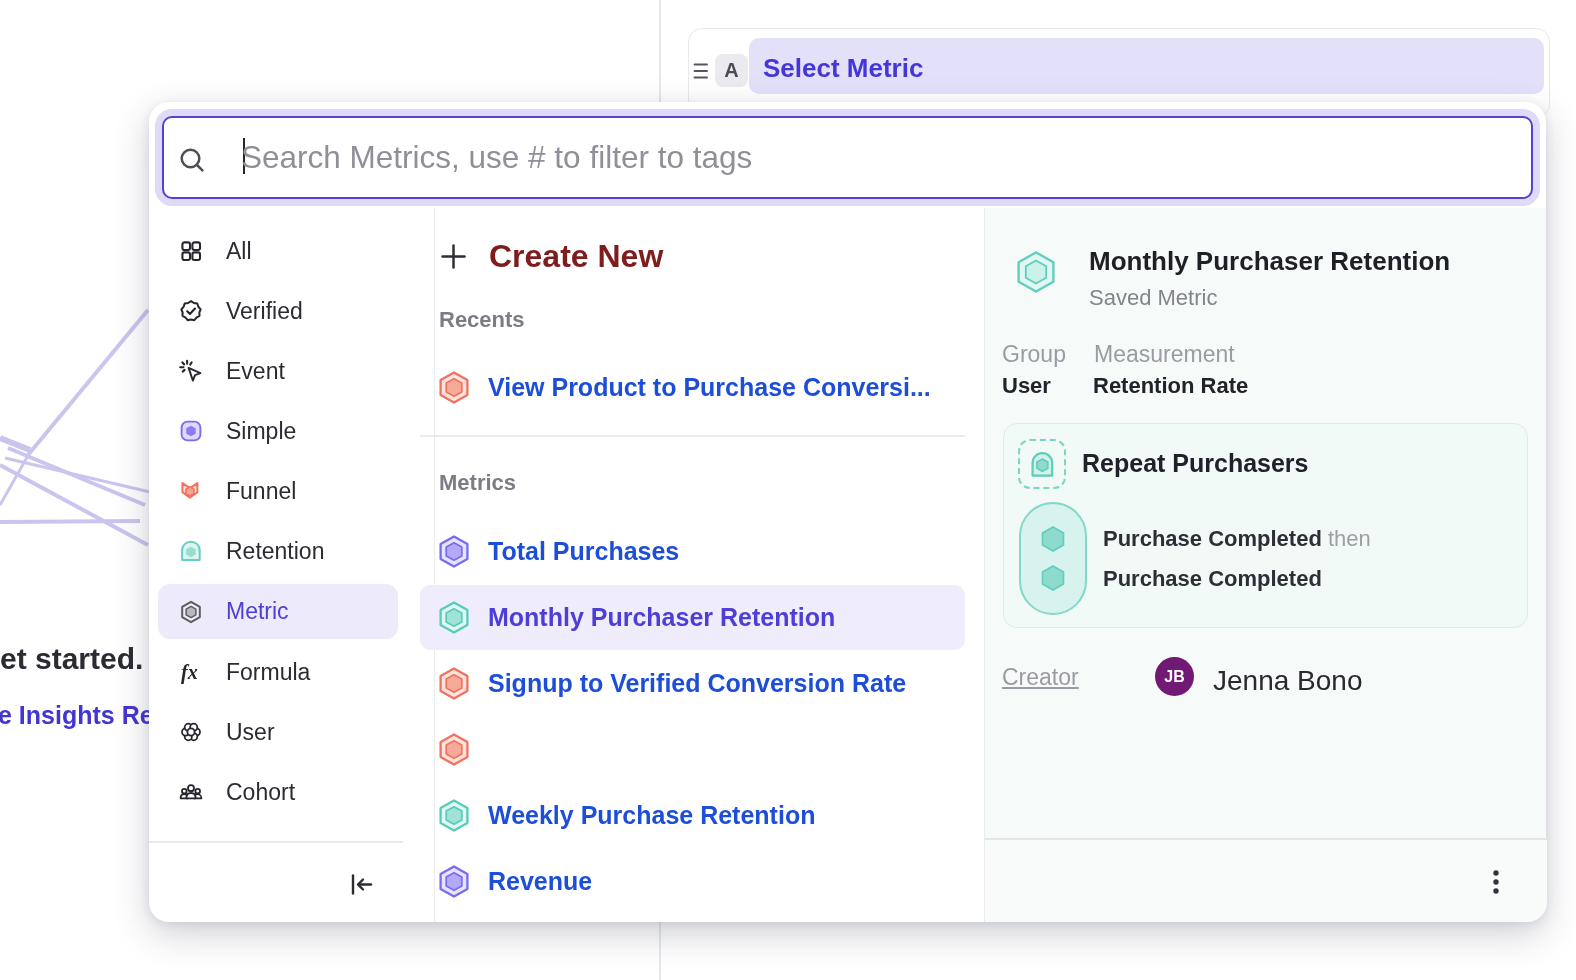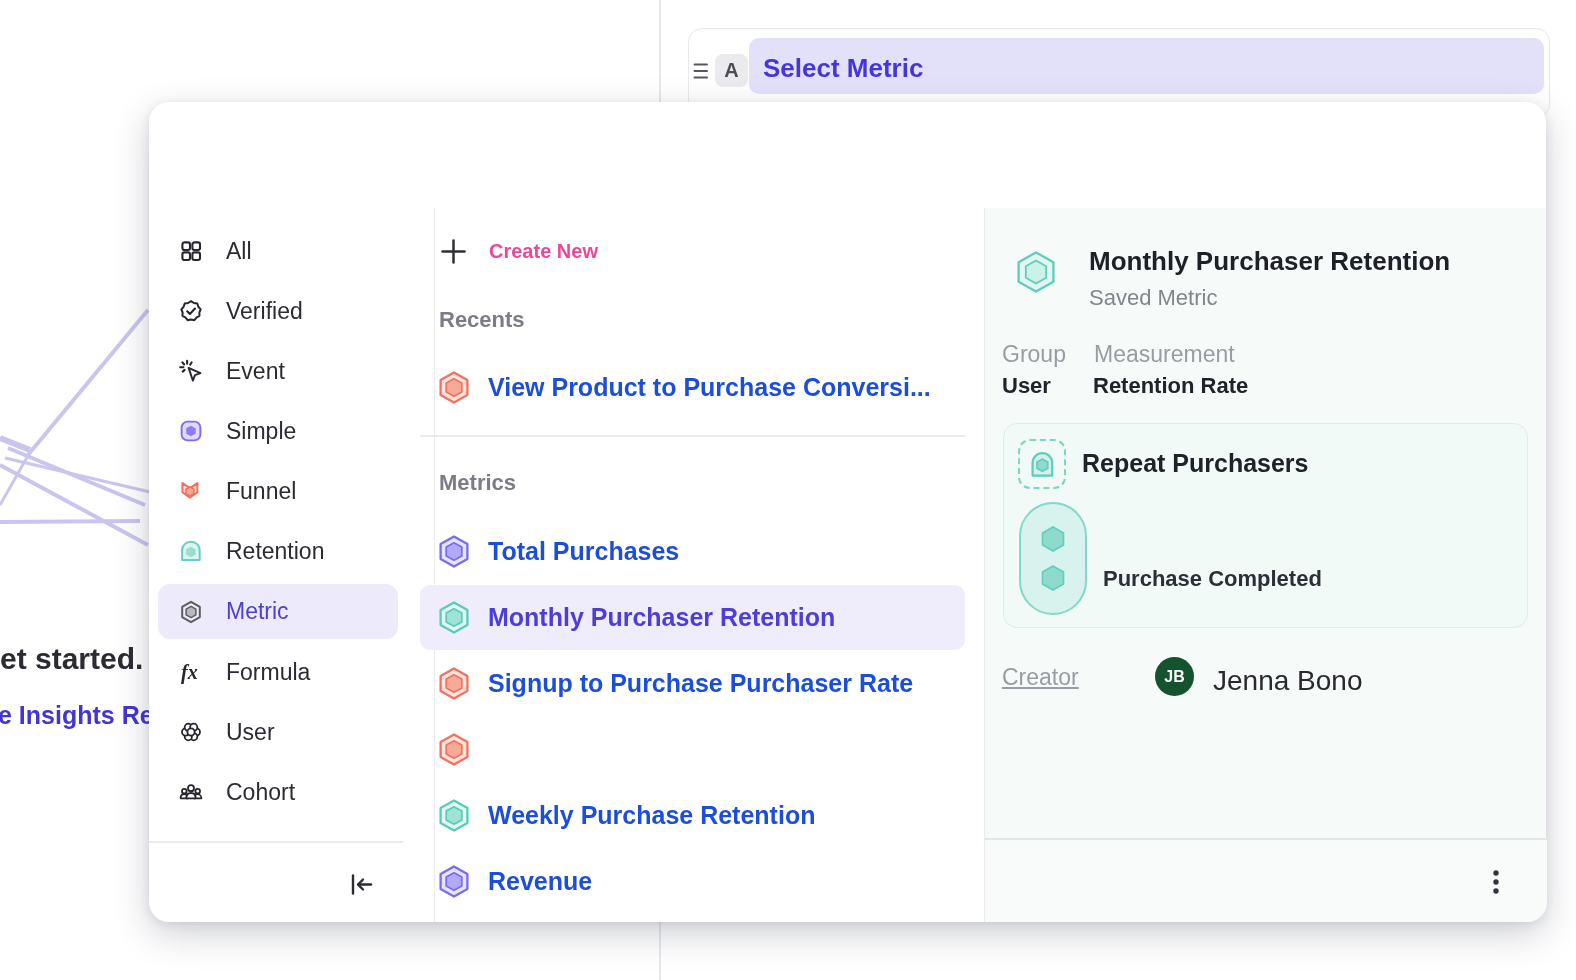--- a/index.html
+++ b/index.html
@@ -23,21 +23,21 @@
 #leftcol { left:0; top:106px; width:286px; height:714px; border-right:1.5px solid #ebebee; }
 .navrow { position:absolute; left:9px; width:240px; height:56px; display:flex; align-items:center; }
 .nav-sel { background:#edeafb; border-radius:12px; height:55px; }
 .nico { margin-left:21px; width:24px; height:24px; display:flex; }
 .nlab { margin-left:23px; font-size:23px; color:#2b2b33; }
 .nav-sel .nlab { color:#4c3ed6; }
 #lfoot-div { left:0; top:739px; width:254px; height:1.5px; background:#ebebee; }
 #lfoot-ic { left:199px; top:769px; }
 #createrow { left:291px; top:136px; display:flex; align-items:center; }
 #createrow svg { margin-right:22px; }
-#createrow span { font-size:20px; font-weight:bold; color:#ec4899; }
+#createrow span { font-size:32px; font-weight:bold; color:#7f1d1d; }
 .seclab { font-size:22px; font-weight:bold; color:#7c7c86; }
 #recents { left:290px; top:205px; }
 #metrics { left:290px; top:368px; }
 .midrow { position:absolute; left:290px; display:flex; align-items:center; width:520px; }
 .mlab { margin-left:19px; font-size:25px; font-weight:bold; color:#1d4ed8; white-space:nowrap; }
 #recrow { left:290px; top:269px; }
 #middiv { left:271px; top:333px; width:545px; height:1.5px; background:#ebebee; }
 #midsel { left:271px; top:483px; width:545px; height:65px; background:#efecfc; border-radius:10px; }
 .msel .mlab { color:#4c3ed6; }
 #rpanel { left:835px; top:106px; width:562px; height:714px; background:#f6faf8; border-left:1.5px solid #ebebee; border-radius:0 0 20px 0; }
@@ -50,21 +50,21 @@
 #gval1 { left:17px; top:165px; } #gval2 { left:108px; top:165px; }
 #rcard { left:18px; top:215px; width:525px; height:205px; background:#f1faf7; border:1.5px solid #d7efe8; border-radius:14px; }
 #dashbox { left:14px; top:15px; width:48px; height:50px; border:2px dashed #7cd4c4; border-radius:12px;
   display:flex; align-items:center; justify-content:center; }
 #rcardtitle { left:78px; top:25px; font-size:25px; font-weight:bold; color:#21212a; }
 .pcline { font-size:22px; font-weight:bold; color:#2e2e37; }
 .pcline .then { font-weight:normal; color:#9ba0a5; }
 #pc1 { left:99px; top:102px; }
 #pc2 { left:99px; top:142px; }
 #creator { left:17px; top:456px;text-decoration:underline; }
-#jb { left:170px; top:449px; width:39px; height:39px; border-radius:50%; background:#14532d; color:#fff;
+#jb { left:170px; top:449px; width:39px; height:39px; border-radius:50%; background:#701a75; color:#fff;
   font-weight:bold; font-size:16px; text-align:center; line-height:39px; }
 #jenna { left:228px; top:457px; font-size:28px; color:#29292f; }
 #rfoot-div { left:0; top:630px; width:562px; height:1.5px; background:#e2e7e5; }
 #rfoot { left:0; top:631.5px; width:562px; height:82.5px; background:#f9fbfa; border-radius:0 0 20px 0; }
 #kebab { left:507px; top:29px; }
 </style></head>
 <body>
 <div class="abs" id="vline"></div>
 <svg class="abs" style="left:0;top:300px" width="152" height="270" viewBox="0 0 152 270" fill="none" stroke="#c9c5ef">
 <path d="M148 10 L28 155" stroke-width="4"></path>
@@ -79,20 +79,28 @@
 <div class="abs" id="bgtext2">e Insights Rep</div>
 <div class="abs" id="topcard"></div>
 <svg class="abs" id="tham" width="16" height="22" viewBox="0 0 16 22" stroke="#56565e" stroke-width="1.9" stroke-linecap="round">
     <path d="M1.5 4.5 L14 4.5"></path>
     <path d="M1.5 11 L14 11"></path>
     <path d="M1.5 17.5 L14 17.5"></path>
   </svg>
 <div class="abs" id="chip">A</div>
 <div class="abs" id="tpill">Select Metric</div>
 <div class="abs" id="modal">
+  <div class="abs" id="search">
+    <svg class="abs" id="mag" width="26" height="26" viewBox="0 0 26 26" fill="none" stroke="#4e4e56" stroke-width="2.5" stroke-linecap="round">
+        <circle cx="11.5" cy="11.5" r="8.8"></circle>
+        <path d="M18 18 L23.4 23.4"></path>
+      </svg>
+    <div class="abs" id="caret"></div>
+    <div class="abs" id="ph">Search Metrics, use # to filter to tags</div>
+  </div>
   <div class="abs" id="leftcol">
 <div class="navrow" style="top:15px">
         <span class="nico">
           <svg width="24" height="24" viewBox="0 0 24 24" fill="none" stroke="#26262f" stroke-width="2.1">
             <rect x="3.4" y="3.4" width="7.6" height="7.6" rx="2"></rect>
             <rect x="13.4" y="3.4" width="7.6" height="7.6" rx="2"></rect>
             <rect x="3.4" y="13.4" width="7.6" height="7.6" rx="2"></rect>
             <rect x="13.4" y="13.4" width="7.6" height="7.6" rx="2"></rect>
           </svg>
         </span>
@@ -233,21 +241,21 @@
         <polygon points="15.0,1.4 28.4,8.9 28.4,24.1 15.0,31.6 1.6,24.1 1.6,8.9" fill="#e1f7f2" stroke="#59cbbb" stroke-width="2.3" stroke-linejoin="round"></polygon>
         <polygon points="15.0,7.7 22.8,12.1 22.8,20.9 15.0,25.3 7.2,20.9 7.2,12.1" fill="#9fe2d6" stroke="#59cbbb" stroke-width="1.7" stroke-linejoin="round"></polygon>
       </svg>
       <span class="mlab">Monthly Purchaser Retention</span>
     </div>
 <div class="midrow" style="top:565.0px">
       <svg width="30" height="33" viewBox="0 0 30 33">
         <polygon points="15.0,1.4 28.4,8.9 28.4,24.1 15.0,31.6 1.6,24.1 1.6,8.9" fill="#fce3dd" stroke="#f0735f" stroke-width="2.3" stroke-linejoin="round"></polygon>
         <polygon points="15.0,7.7 22.8,12.1 22.8,20.9 15.0,25.3 7.2,20.9 7.2,12.1" fill="#f7aa99" stroke="#f0735f" stroke-width="1.7" stroke-linejoin="round"></polygon>
       </svg>
-      <span class="mlab">Signup to Purchase Purchaser Rate</span>
+      <span class="mlab">Signup to Verified Conversion Rate</span>
     </div>
 <div class="midrow" style="top:631.0px">
       <svg width="30" height="33" viewBox="0 0 30 33">
         <polygon points="15.0,1.4 28.4,8.9 28.4,24.1 15.0,31.6 1.6,24.1 1.6,8.9" fill="#fce3dd" stroke="#f0735f" stroke-width="2.3" stroke-linejoin="round"></polygon>
         <polygon points="15.0,7.7 22.8,12.1 22.8,20.9 15.0,25.3 7.2,20.9 7.2,12.1" fill="#f7aa99" stroke="#f0735f" stroke-width="1.7" stroke-linejoin="round"></polygon>
       </svg>
     </div>
 <div class="midrow" style="top:697.0px">
       <svg width="30" height="33" viewBox="0 0 30 33">
         <polygon points="15.0,1.4 28.4,8.9 28.4,24.1 15.0,31.6 1.6,24.1 1.6,8.9" fill="#e1f7f2" stroke="#59cbbb" stroke-width="2.3" stroke-linejoin="round"></polygon>
@@ -280,20 +288,21 @@
             <path d="M3.1 22.9 L3.1 11.8 C3.1 6.6 7 2.9 11.9 2.9 C16.8 2.9 20.7 6.6 20.7 11.8 L20.7 22.9 Z" fill="#d2f1ea" stroke="#5fccbc" stroke-width="2" stroke-linejoin="round"></path>
             <polygon points="11.9,8.1 16.8,10.8 16.8,16.4 11.9,19.1 7.0,16.4 7.0,10.8" fill="#8edacc" stroke="#5fccbc" stroke-width="1.4"></polygon>
           </svg>
         </div>
       <div class="abs" id="rcardtitle">Repeat Purchasers</div>
       <svg class="abs" id="rpill-svg" style="left:15px;top:78px" width="68" height="113" viewBox="0 0 68 113">
           <rect x="1" y="1" width="66" height="111" rx="33" fill="#d8f3ed" stroke="#82d8c9" stroke-width="2"></rect>
           <polygon points="34.0,25.0 44.5,31.0 44.5,43.0 34.0,49.0 23.5,43.0 23.5,31.0" fill="#8edacc" stroke="#62cdbc" stroke-width="1.6"></polygon>
           <polygon points="34.0,64.0 44.5,70.0 44.5,82.0 34.0,88.0 23.5,82.0 23.5,70.0" fill="#8edacc" stroke="#62cdbc" stroke-width="1.6"></polygon>
         </svg>
+      <div class="abs pcline" id="pc1">Purchase Completed <span class="then">then</span></div>
       <div class="abs pcline" id="pc2">Purchase Completed</div>
     </div>
     <div class="abs glab" id="creator">Creator</div>
     <div class="abs" id="jb">JB</div>
     <div class="abs" id="jenna">Jenna Bono</div>
     <div class="abs" id="rfoot-div"></div>
     <div class="abs" id="rfoot">
       <svg class="abs" id="kebab" width="8" height="26" viewBox="0 0 8 26" fill="#33333b">
           <circle cx="4" cy="4" r="2.7"></circle>
           <circle cx="4" cy="13" r="2.7"></circle>

